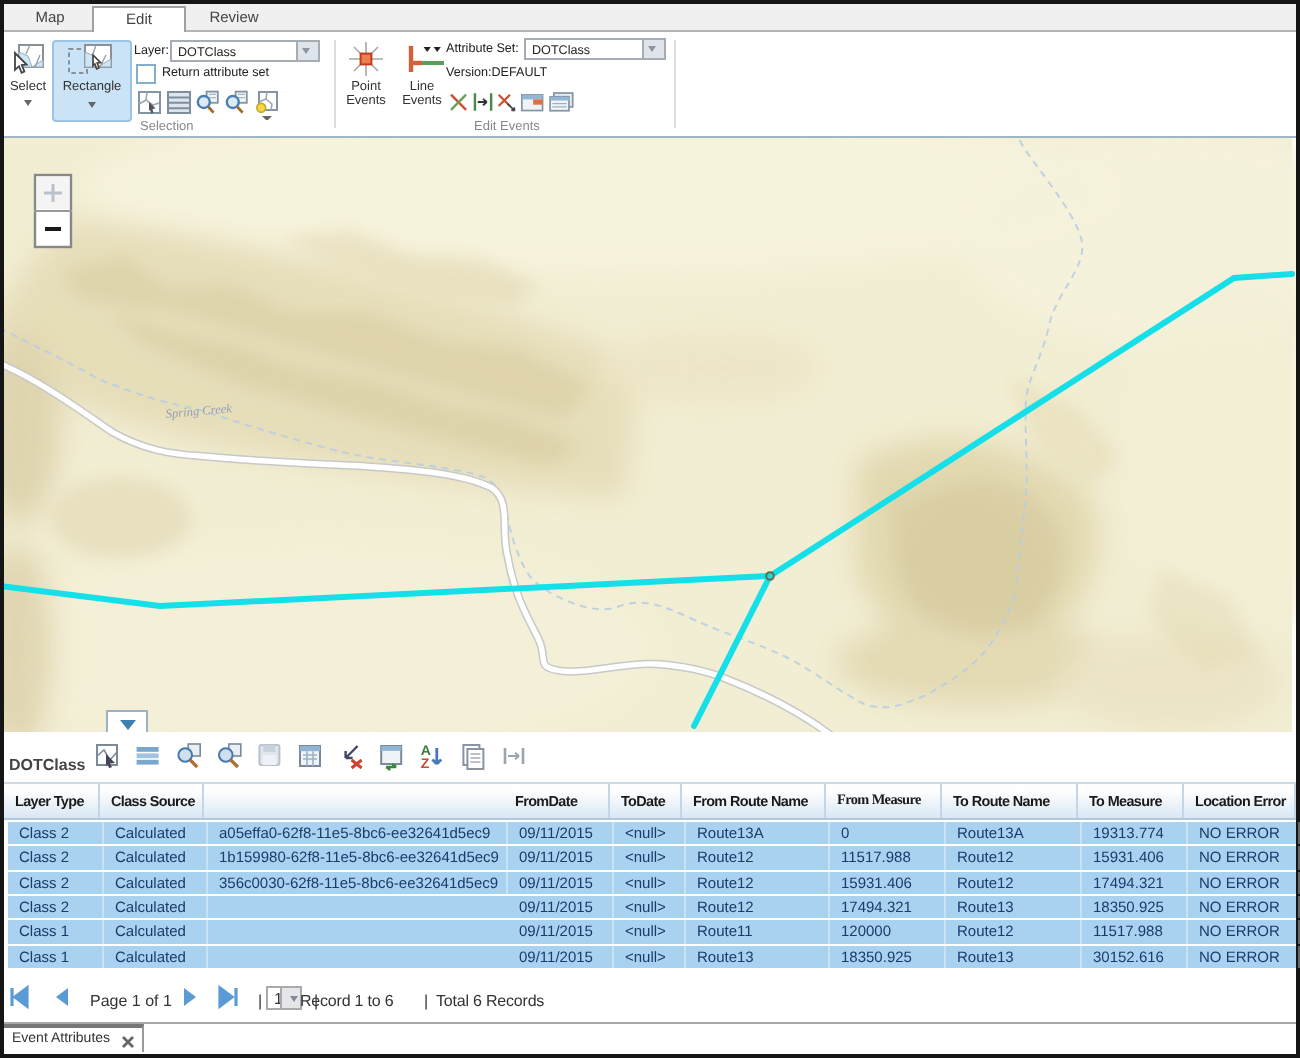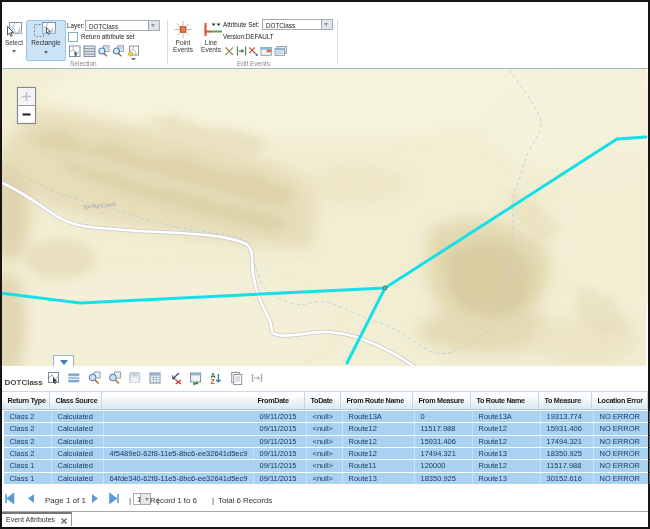--- a/index.html
+++ b/index.html
@@ -29,20 +29,25 @@
   #tbody{left:0;top:409px;width:646px;height:75px;background:#fff;}
   .trow{position:absolute;left:2px;width:644px;height:11.4px;background:#a9d2f0;}
   .tcell{position:absolute;top:0;height:100%;font-size:7.5px;color:#1c3a6b;line-height:11.5px;padding-left:5.5px;box-sizing:border-box;white-space:nowrap;overflow:hidden;border-right:1px solid rgba(255,255,255,0.35);}
   #pager{left:0;top:483px;width:576px;height:26px;background:#fff;}
   .ptxt{position:absolute;top:10.5px;font-size:8px;color:#333;white-space:nowrap;}
   #btabs{left:0;top:509px;width:646px;height:14px;background:#fff;border-top:1px solid #a9a9a9;}
 </style>
 </head>
 <body>
 <div id="app">
+  <div id="tabbar" class="abs">
+    <div class="tab" style="left:2px;width:42px;">Map</div>
+    <div class="tab active" style="left:44px;width:47px;">Edit</div>
+    <div class="tab" style="left:91px;width:48px;">Review</div>
+  </div>
   <div id="ribbon" class="abs">
 
     <div class="btn-big" style="left:0px;top:5px;width:24px;height:42px;">
       <svg width="18" height="18" viewBox="0 0 18 18">
         <rect x="4.5" y="1.5" width="12" height="11" fill="#fff" stroke="#8a9098" stroke-width="1"></rect>
         <path d="M4.5 5 L9 7 L11 12.5 L16.5 9 L16.5 12.5 L4.5 12.5 Z" fill="#cfe6f5" stroke="#9ab" stroke-width="0.5"></path>
         <path d="M10 1.5 L8 6 M12.5 12.5 L15 6.5" stroke="#98a0a8" stroke-width="0.7" fill="none"></path>
         <path d="M2.5 5.5 L8.3 11.3 L5.9 11.5 L7.2 14.8 L5.8 15.4 L4.5 12.1 L2.5 14 Z" fill="#fff" stroke="#444" stroke-width="0.9"></path>
       </svg>
       <div style="margin-top:-2px">Select</div>
@@ -273,68 +278,70 @@
           <rect x="4" y="3.5" width="8" height="10" fill="#fff" stroke="#8a94a0"></rect>
           <path d="M5.5 6 L10.5 6 M5.5 8 L10.5 8 M5.5 10 L10.5 10" stroke="#aab" stroke-width="0.8"></path>
         </g>
         <g transform="translate(203,0)">
           <path d="M2.5 3 L2.5 11 M11.5 3 L11.5 11" stroke="#9aa5ae" stroke-width="1.3"></path>
           <path d="M4 7 L9.5 7 M9.5 7 L7.5 5.4 M9.5 7 L7.5 8.6" stroke="#9aa5ae" stroke-width="1" fill="none"></path>
         </g>
       </svg>
   </div>
   <div id="thead" class="abs">
-      <div class="hcell" style="left:0px;width:48px;">Return Type</div>
+      <div class="hcell" style="left:0px;width:48px;">Layer Type</div>
       <div class="hcell" style="left:48px;width:52px;">Class Source</div>
       <div class="hcell" style="left:250px;width:53px;">FromDate</div>
       <div class="hcell" style="left:303px;width:36px;">ToDate</div>
       <div class="hcell" style="left:339px;width:72px;">From Route Name</div>
-      <div class="hcell" style="left:411px;width:58px;">From Measure</div>
+      <div class="hcell" style="left:411px;width:58px;font-family:Liberation Serif, serif;">From Measure</div>
       <div class="hcell" style="left:469px;width:68px;">To Route Name</div>
       <div class="hcell" style="left:537px;width:53px;">To Measure</div>
       <div class="hcell" style="left:590px;width:56px;">Location Error</div>
     </div>
   <div id="tbody" class="abs">
       <div class="trow" style="top:0px;">
         <div class="tcell" style="left:0px;width:48px;">Class 2</div>
         <div class="tcell" style="left:48px;width:52px;">Calculated</div>
+        <div class="tcell" style="left:100px;width:150px;">a05effa0-62f8-11e5-8bc6-ee32641d5ec9</div>
         <div class="tcell" style="left:250px;width:53px;">09/11/2015</div>
         <div class="tcell" style="left:303px;width:36px;">&lt;null&gt;</div>
         <div class="tcell" style="left:339px;width:72px;">Route13A</div>
         <div class="tcell" style="left:411px;width:58px;">0</div>
         <div class="tcell" style="left:469px;width:68px;">Route13A</div>
         <div class="tcell" style="left:537px;width:53px;">19313.774</div>
         <div class="tcell" style="left:590px;width:56px;">NO ERROR</div>
       </div>
       <div class="trow" style="top:12.3px;">
         <div class="tcell" style="left:0px;width:48px;">Class 2</div>
         <div class="tcell" style="left:48px;width:52px;">Calculated</div>
+        <div class="tcell" style="left:100px;width:150px;">1b159980-62f8-11e5-8bc6-ee32641d5ec9</div>
         <div class="tcell" style="left:250px;width:53px;">09/11/2015</div>
         <div class="tcell" style="left:303px;width:36px;">&lt;null&gt;</div>
         <div class="tcell" style="left:339px;width:72px;">Route12</div>
         <div class="tcell" style="left:411px;width:58px;">11517.988</div>
         <div class="tcell" style="left:469px;width:68px;">Route12</div>
         <div class="tcell" style="left:537px;width:53px;">15931.406</div>
         <div class="tcell" style="left:590px;width:56px;">NO ERROR</div>
       </div>
       <div class="trow" style="top:24.6px;">
         <div class="tcell" style="left:0px;width:48px;">Class 2</div>
         <div class="tcell" style="left:48px;width:52px;">Calculated</div>
+        <div class="tcell" style="left:100px;width:150px;">356c0030-62f8-11e5-8bc6-ee32641d5ec9</div>
         <div class="tcell" style="left:250px;width:53px;">09/11/2015</div>
         <div class="tcell" style="left:303px;width:36px;">&lt;null&gt;</div>
         <div class="tcell" style="left:339px;width:72px;">Route12</div>
         <div class="tcell" style="left:411px;width:58px;">15931.406</div>
         <div class="tcell" style="left:469px;width:68px;">Route12</div>
         <div class="tcell" style="left:537px;width:53px;">17494.321</div>
         <div class="tcell" style="left:590px;width:56px;">NO ERROR</div>
       </div>
       <div class="trow" style="top:36.900000000000006px;">
         <div class="tcell" style="left:0px;width:48px;">Class 2</div>
         <div class="tcell" style="left:48px;width:52px;">Calculated</div>
-        <div class="tcell" style="left:100px;width:150px;">4f5489e0-62f8-11e5-8bc6-ee32641d5ec9</div>
         <div class="tcell" style="left:250px;width:53px;">09/11/2015</div>
         <div class="tcell" style="left:303px;width:36px;">&lt;null&gt;</div>
         <div class="tcell" style="left:339px;width:72px;">Route12</div>
         <div class="tcell" style="left:411px;width:58px;">17494.321</div>
         <div class="tcell" style="left:469px;width:68px;">Route13</div>
         <div class="tcell" style="left:537px;width:53px;">18350.925</div>
         <div class="tcell" style="left:590px;width:56px;">NO ERROR</div>
       </div>
       <div class="trow" style="top:49.2px;">
         <div class="tcell" style="left:0px;width:48px;">Class 1</div>
@@ -343,21 +350,20 @@
         <div class="tcell" style="left:303px;width:36px;">&lt;null&gt;</div>
         <div class="tcell" style="left:339px;width:72px;">Route11</div>
         <div class="tcell" style="left:411px;width:58px;">120000</div>
         <div class="tcell" style="left:469px;width:68px;">Route12</div>
         <div class="tcell" style="left:537px;width:53px;">11517.988</div>
         <div class="tcell" style="left:590px;width:56px;">NO ERROR</div>
       </div>
       <div class="trow" style="top:61.5px;">
         <div class="tcell" style="left:0px;width:48px;">Class 1</div>
         <div class="tcell" style="left:48px;width:52px;">Calculated</div>
-        <div class="tcell" style="left:100px;width:150px;">64fde340-62f8-11e5-8bc6-ee32641d5ec9</div>
         <div class="tcell" style="left:250px;width:53px;">09/11/2015</div>
         <div class="tcell" style="left:303px;width:36px;">&lt;null&gt;</div>
         <div class="tcell" style="left:339px;width:72px;">Route13</div>
         <div class="tcell" style="left:411px;width:58px;">18350.925</div>
         <div class="tcell" style="left:469px;width:68px;">Route13</div>
         <div class="tcell" style="left:537px;width:53px;">30152.616</div>
         <div class="tcell" style="left:590px;width:56px;">NO ERROR</div>
       </div>
     </div>
   <div id="pager" class="abs">

